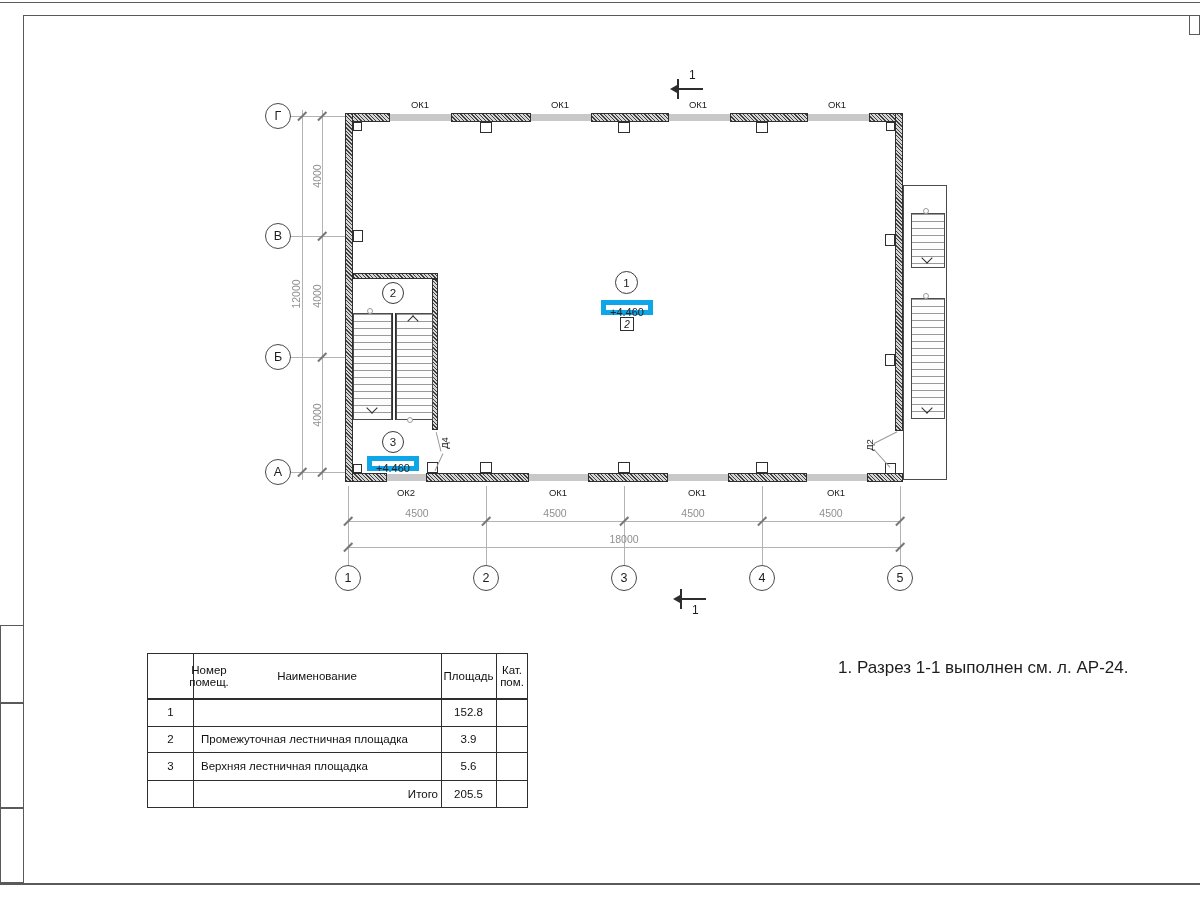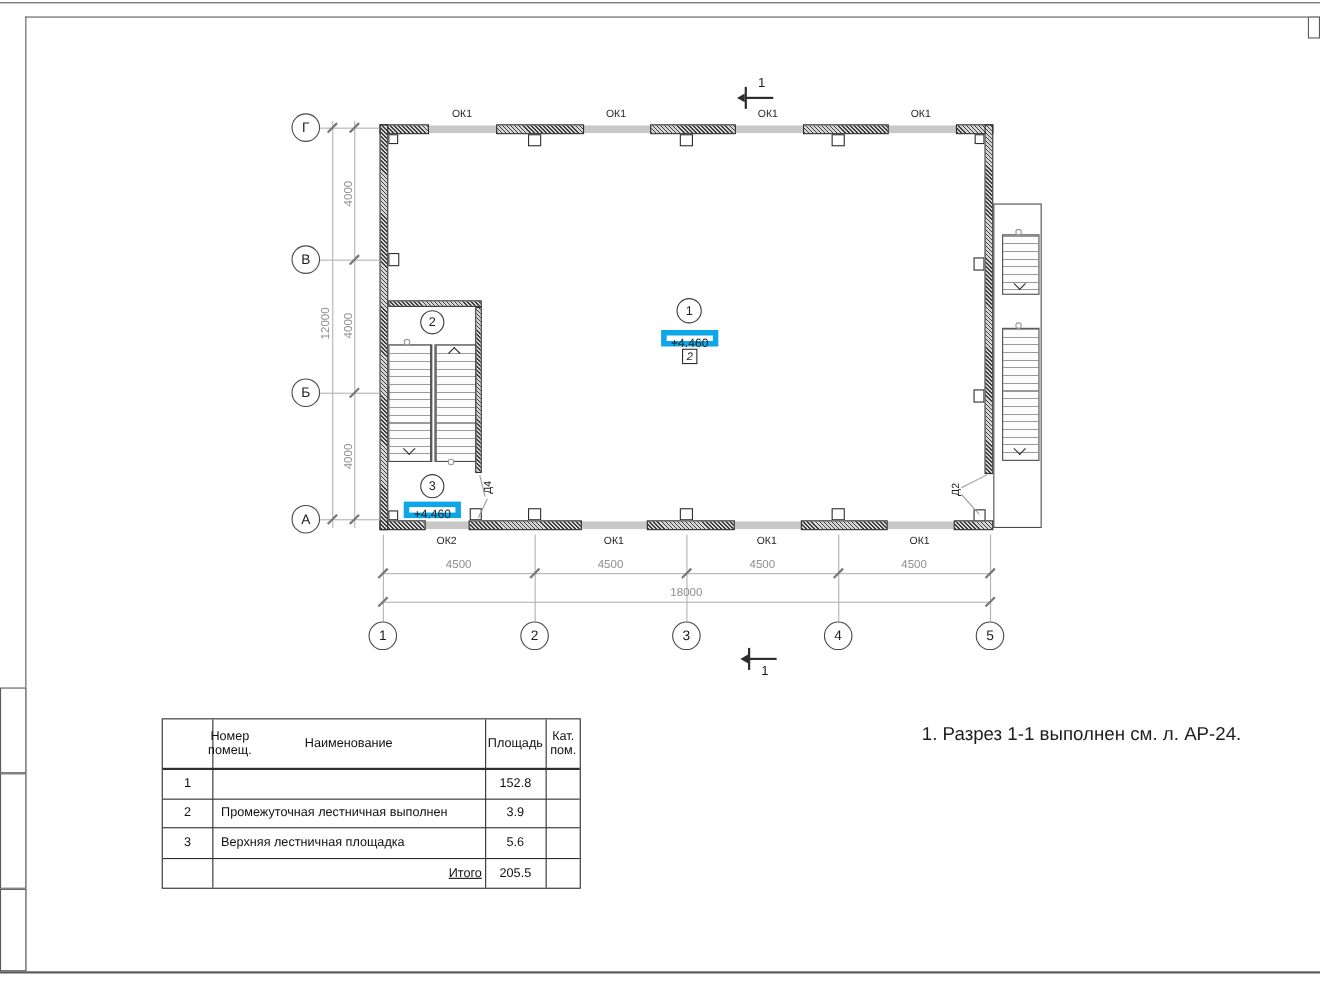--- a/index.html
+++ b/index.html
@@ -228,26 +228,26 @@
 
     <div class="cell center" style="left:2px;top:0;width:42px;height:44px;margin-left:38px;">Номер помещ.</div>
     <div class="cell center" style="left:46px;top:0;width:246px;height:44px;">Наименование</div>
     <div class="cell center" style="left:294px;top:0;width:53px;height:44px;">Площадь</div>
     <div class="cell center" style="left:349px;top:0;width:30px;height:44px;">Кат. пом.</div>
 
     <div class="cell center" style="left:0;top:44px;width:45px;height:28px;">1</div>
     <div class="cell center" style="left:294px;top:44px;width:53px;height:28px;">152.8</div>
 
     <div class="cell center" style="left:0;top:72px;width:45px;height:26px;">2</div>
-    <div class="cell" style="left:53px;top:72px;width:238px;height:26px;">Промежуточная лестничная выполнен</div>
+    <div class="cell" style="left:53px;top:72px;width:238px;height:26px;">Промежуточная лестничная площадка</div>
     <div class="cell center" style="left:294px;top:72px;width:53px;height:26px;">3.9</div>
 
     <div class="cell center" style="left:0;top:98px;width:45px;height:28px;">3</div>
     <div class="cell" style="left:53px;top:98px;width:238px;height:28px;">Верхняя лестничная площадка</div>
     <div class="cell center" style="left:294px;top:98px;width:53px;height:28px;">5.6</div>
 
-    <div class="cell right" style="left:53px;top:126px;width:237px;height:27px;text-decoration:underline;">Итого</div>
+    <div class="cell right" style="left:53px;top:126px;width:237px;height:27px;">Итого</div>
     <div class="cell center" style="left:294px;top:126px;width:53px;height:27px;">205.5</div>
   </div>
 
   <div class="note" style="left:838px;top:658px;">1. Разрез 1-1 выполнен см. л. АР-24.</div>
 
 </div>
 
 </body></html>

